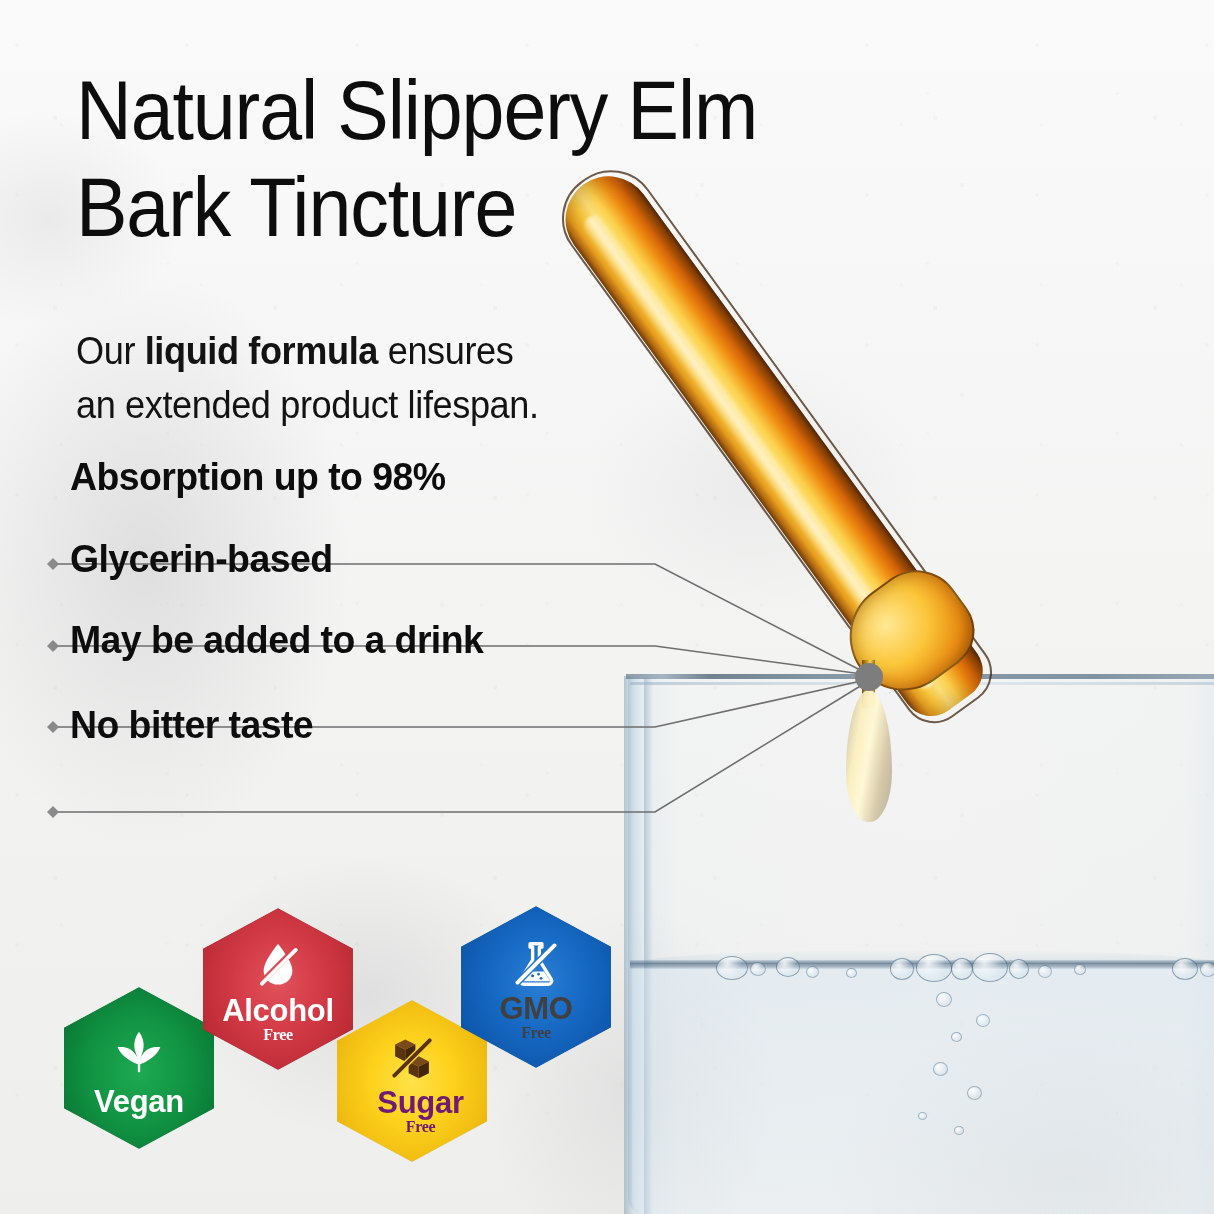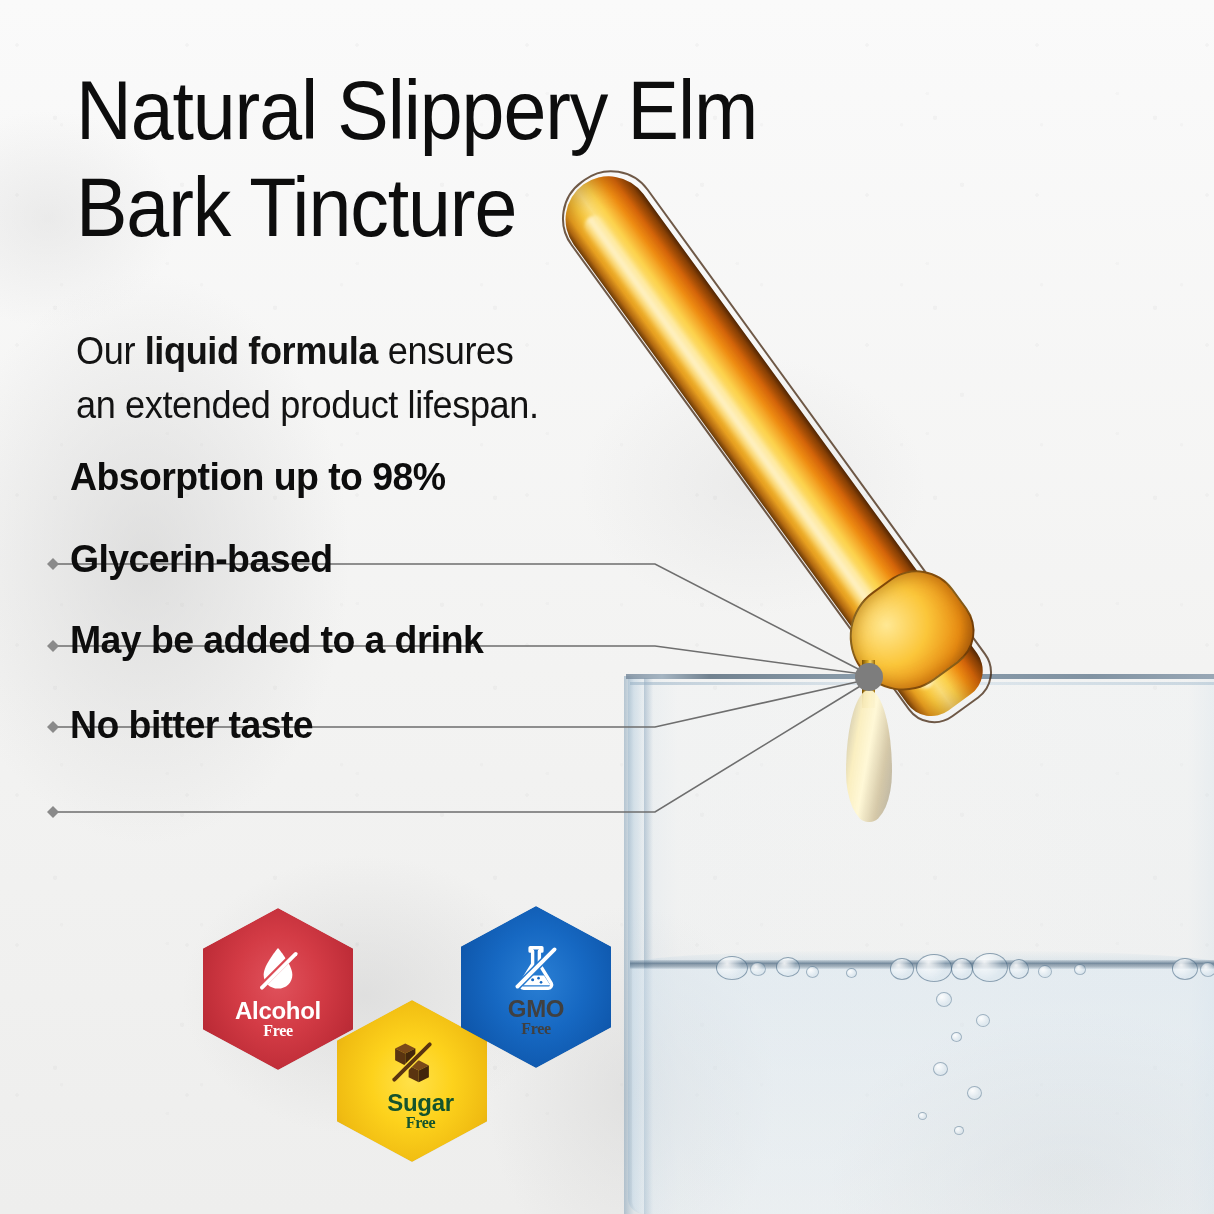--- a/index.html
+++ b/index.html
@@ -181,35 +181,35 @@
   }
   .badge .bcontent{
     position:relative;z-index:3;display:flex;flex-direction:column;
     align-items:center;justify-content:center;width:100%;height:100%;
     padding-top:4px;box-sizing:border-box;
   }
   .badge .bicon{width:54px;height:54px;display:block;margin-bottom:2px;}
   .badge .blabel{
     text-align:center;font-weight:700;line-height:1.02;letter-spacing:-.3px;
   }
-  .badge .blabel .l1{display:block;font-size:24px;}
+  .badge .blabel .l1{display:block;font-size:31px;}
   .badge .blabel .l2{display:block;font-size:16px;font-family:Liberation Serif, serif;}
 
   .badge-vegan{left:64px;top:987px;}
   .badge-vegan .badge-inner{background:radial-gradient(ellipse at 50% 52%, #1eaa52 0%, #119343 46%, #0a7b37 78%, #06652c 100%);}
   .badge-vegan .blabel{color:#ffffff;}
   .badge-vegan .bicon{width:62px;height:62px;}
 
   .badge-alcohol{left:203px;top:908px;}
   .badge-alcohol .badge-inner{background:radial-gradient(ellipse at 50% 46%, #e0525c 0%, #d33b45 40%, #bf2d38 72%, #a8242f 100%);}
   .badge-alcohol .blabel{color:#ffffff;}
 
   .badge-sugar{left:337px;top:1000px;}
   .badge-sugar .badge-inner{background:radial-gradient(ellipse at 50% 50%, #ffe14a 0%, #fdd21c 38%, #f0bc12 72%, #d9a012 100%);}
-  .badge-sugar .blabel{color:#14532d;margin-left:17px;}
+  .badge-sugar .blabel{color:#701a75;margin-left:17px;}
   .badge-sugar{filter:drop-shadow(0 3px 5px rgba(0,0,0,.25));}
 
   .badge-gmo{left:461px;top:906px;}
   .badge-gmo .badge-inner{background:radial-gradient(ellipse at 52% 46%, #2a7fd4 0%, #1668c2 42%, #0f58ad 74%, #0a4a96 100%);}
   .badge-gmo .blabel{color:#404040;}
 </style>
 </head>
 <body>
 
 <div id="page">
@@ -295,20 +295,36 @@
     <div class="feature f2">
       <span class="ftext">May be added to a drink</span>
     </div>
     <div class="feature f3">
       <span class="ftext">No bitter taste</span>
     </div>
   </div>
 
   <div class="badges">
 
+    <div class="badge badge-vegan">
+      <div class="badge-inner"></div>
+      <div class="bcontent">
+        <svg class="bicon" viewBox="0 0 64 64">
+          <g fill="#ffffff">
+            <path d="M32 10c5 7 6 14 3.5 21.5C33.8 36.6 32.6 40 32 44c-.6-4-1.8-7.4-3.5-12.5C26 24 27 17 32 10z"></path>
+            <path d="M10 26c8-1 14 1.5 18.2 7.2 2.6 3.6 3.6 7 3.8 10.8-3.4-1.2-6.8-2.6-10.8-5.4C15.4 34.8 12 31 10 26z"></path>
+            <path d="M54 26c-8-1-14 1.5-18.2 7.2-2.6 3.6-3.6 7-3.8 10.8 3.4-1.2 6.8-2.6 10.8-5.4C48.6 34.8 52 31 54 26z"></path>
+            <rect x="30.8" y="38" width="2.4" height="14" rx="1.2"></rect>
+          </g>
+        </svg>
+        <span class="blabel">
+          <span class="l1">Vegan</span>
+        </span>
+      </div>
+    </div>
 
     <div class="badge badge-alcohol">
       <div class="badge-inner"></div>
       <div class="bcontent">
         <svg class="bicon" viewBox="0 0 64 64">
           <defs>
             <mask id="dropSlashMask">
               <rect x="0" y="0" width="64" height="64" fill="#fff"></rect>
               <g stroke="#000" stroke-width="7" stroke-linecap="round">
                 <line x1="9" y1="55" x2="55" y2="9"></line>

